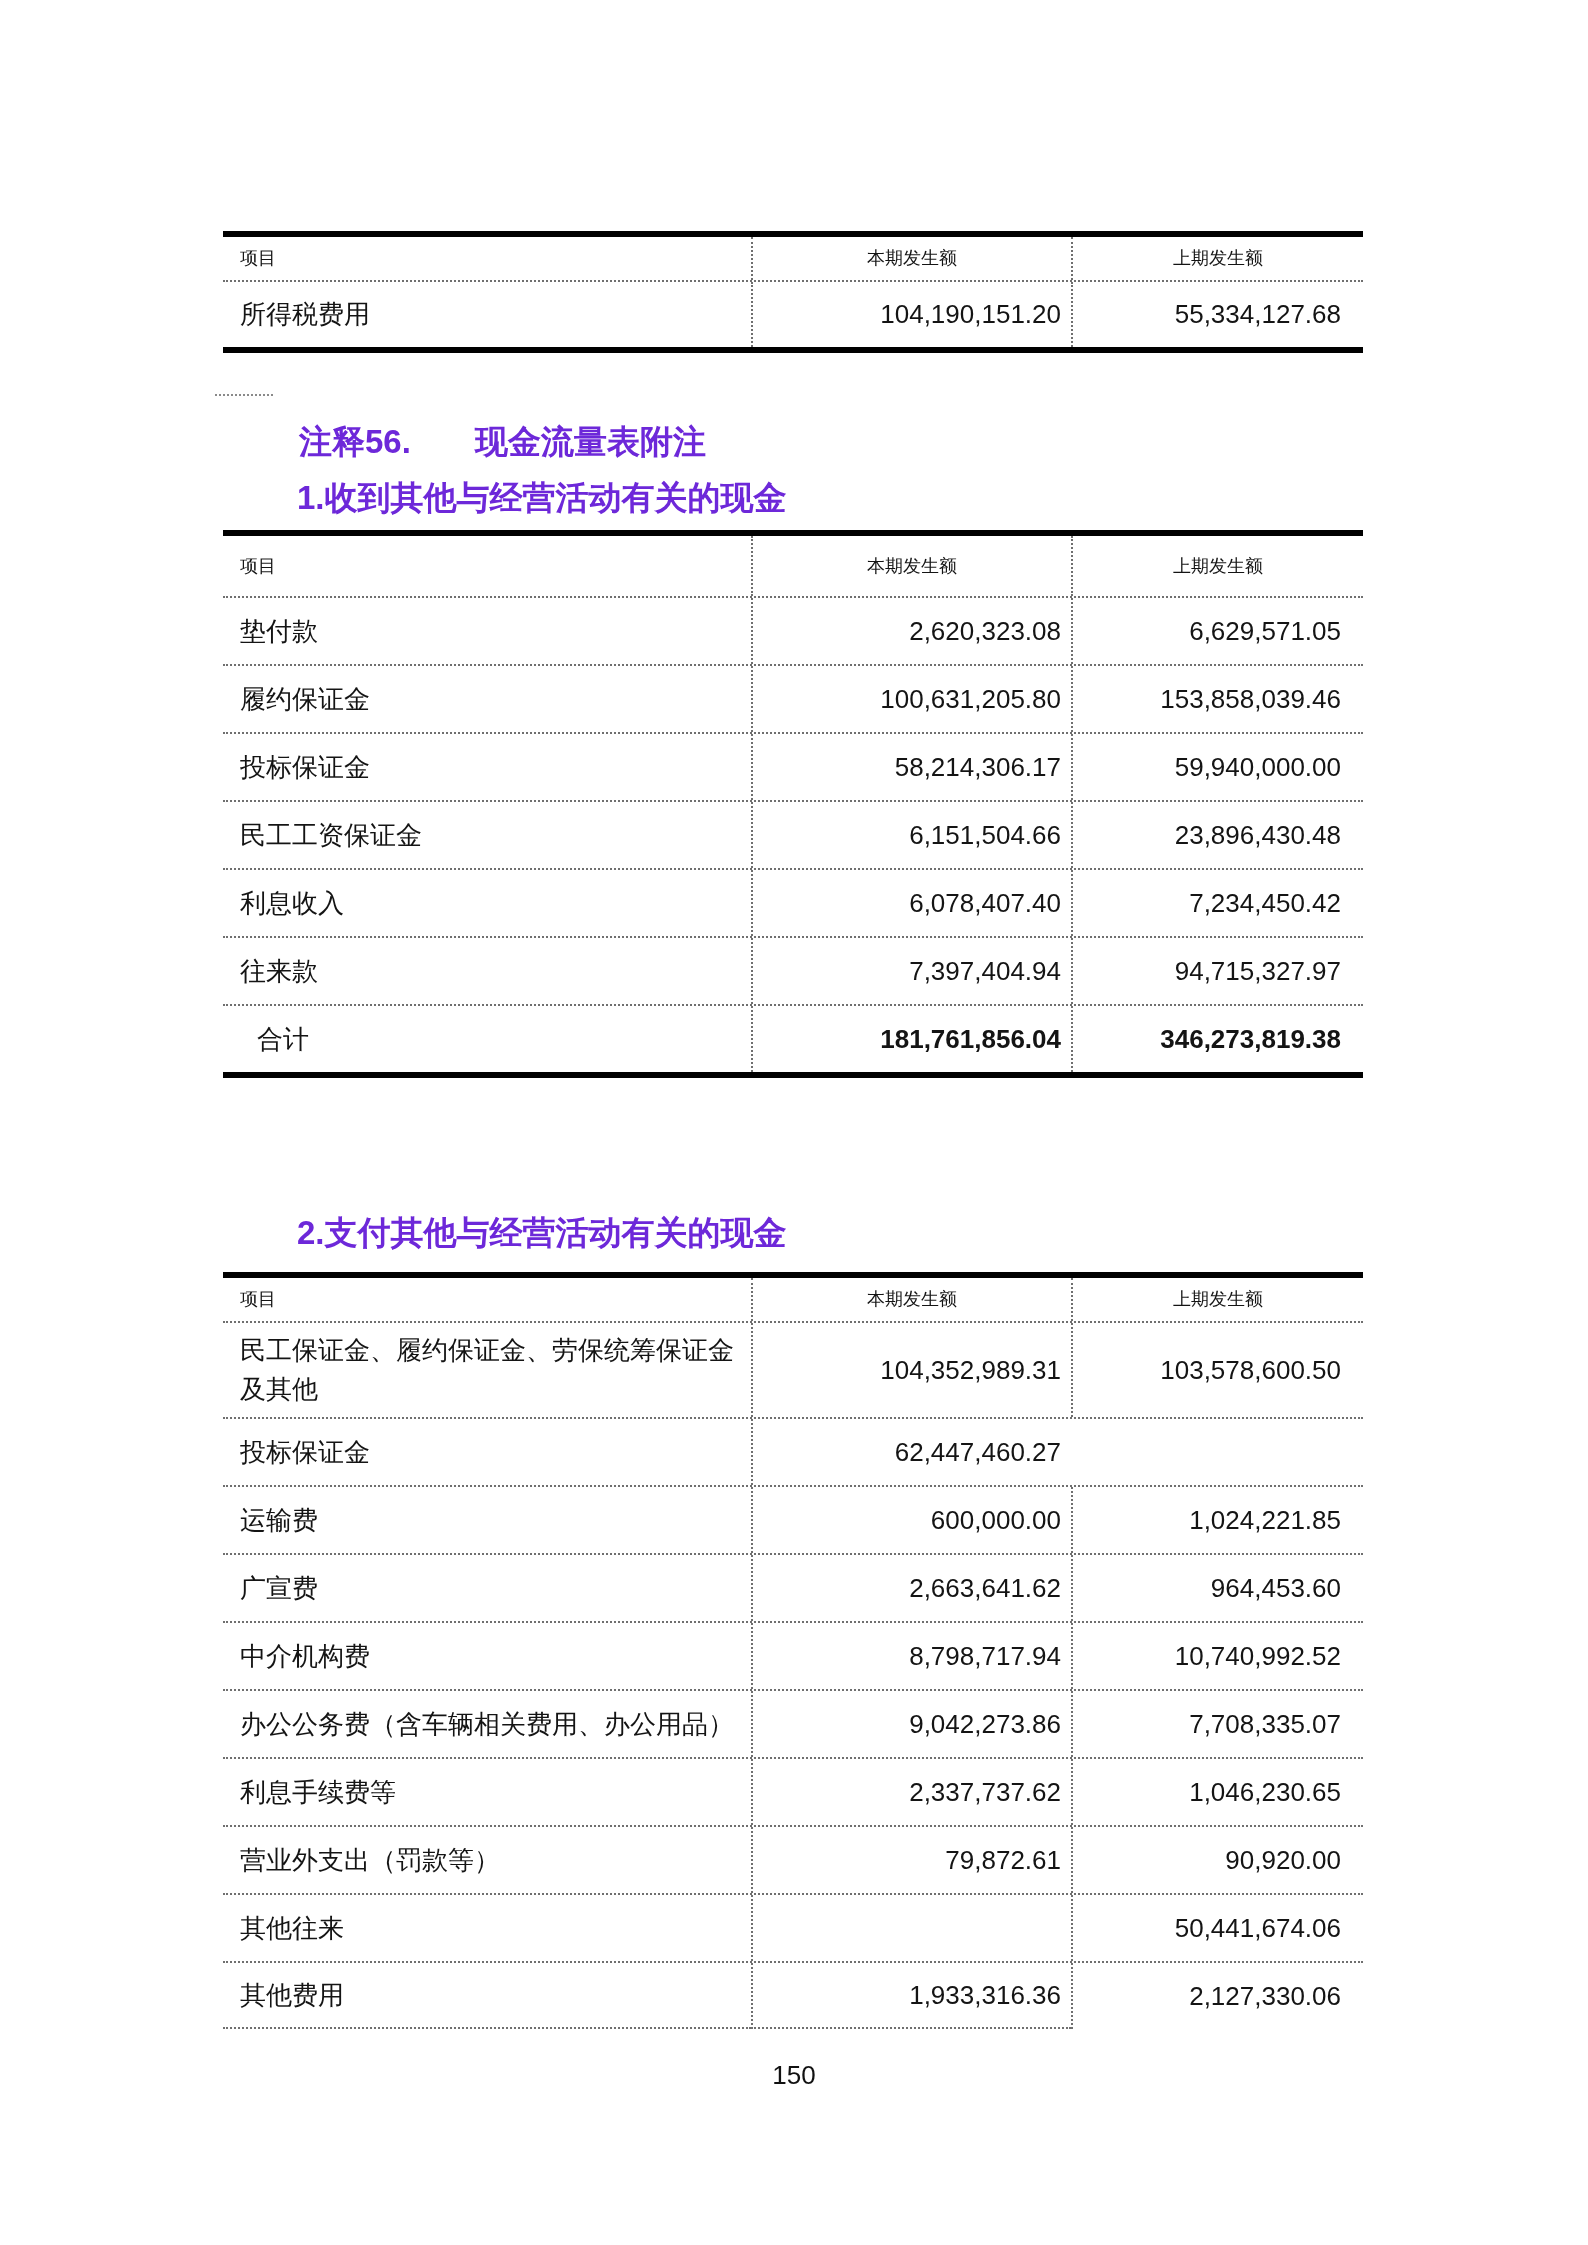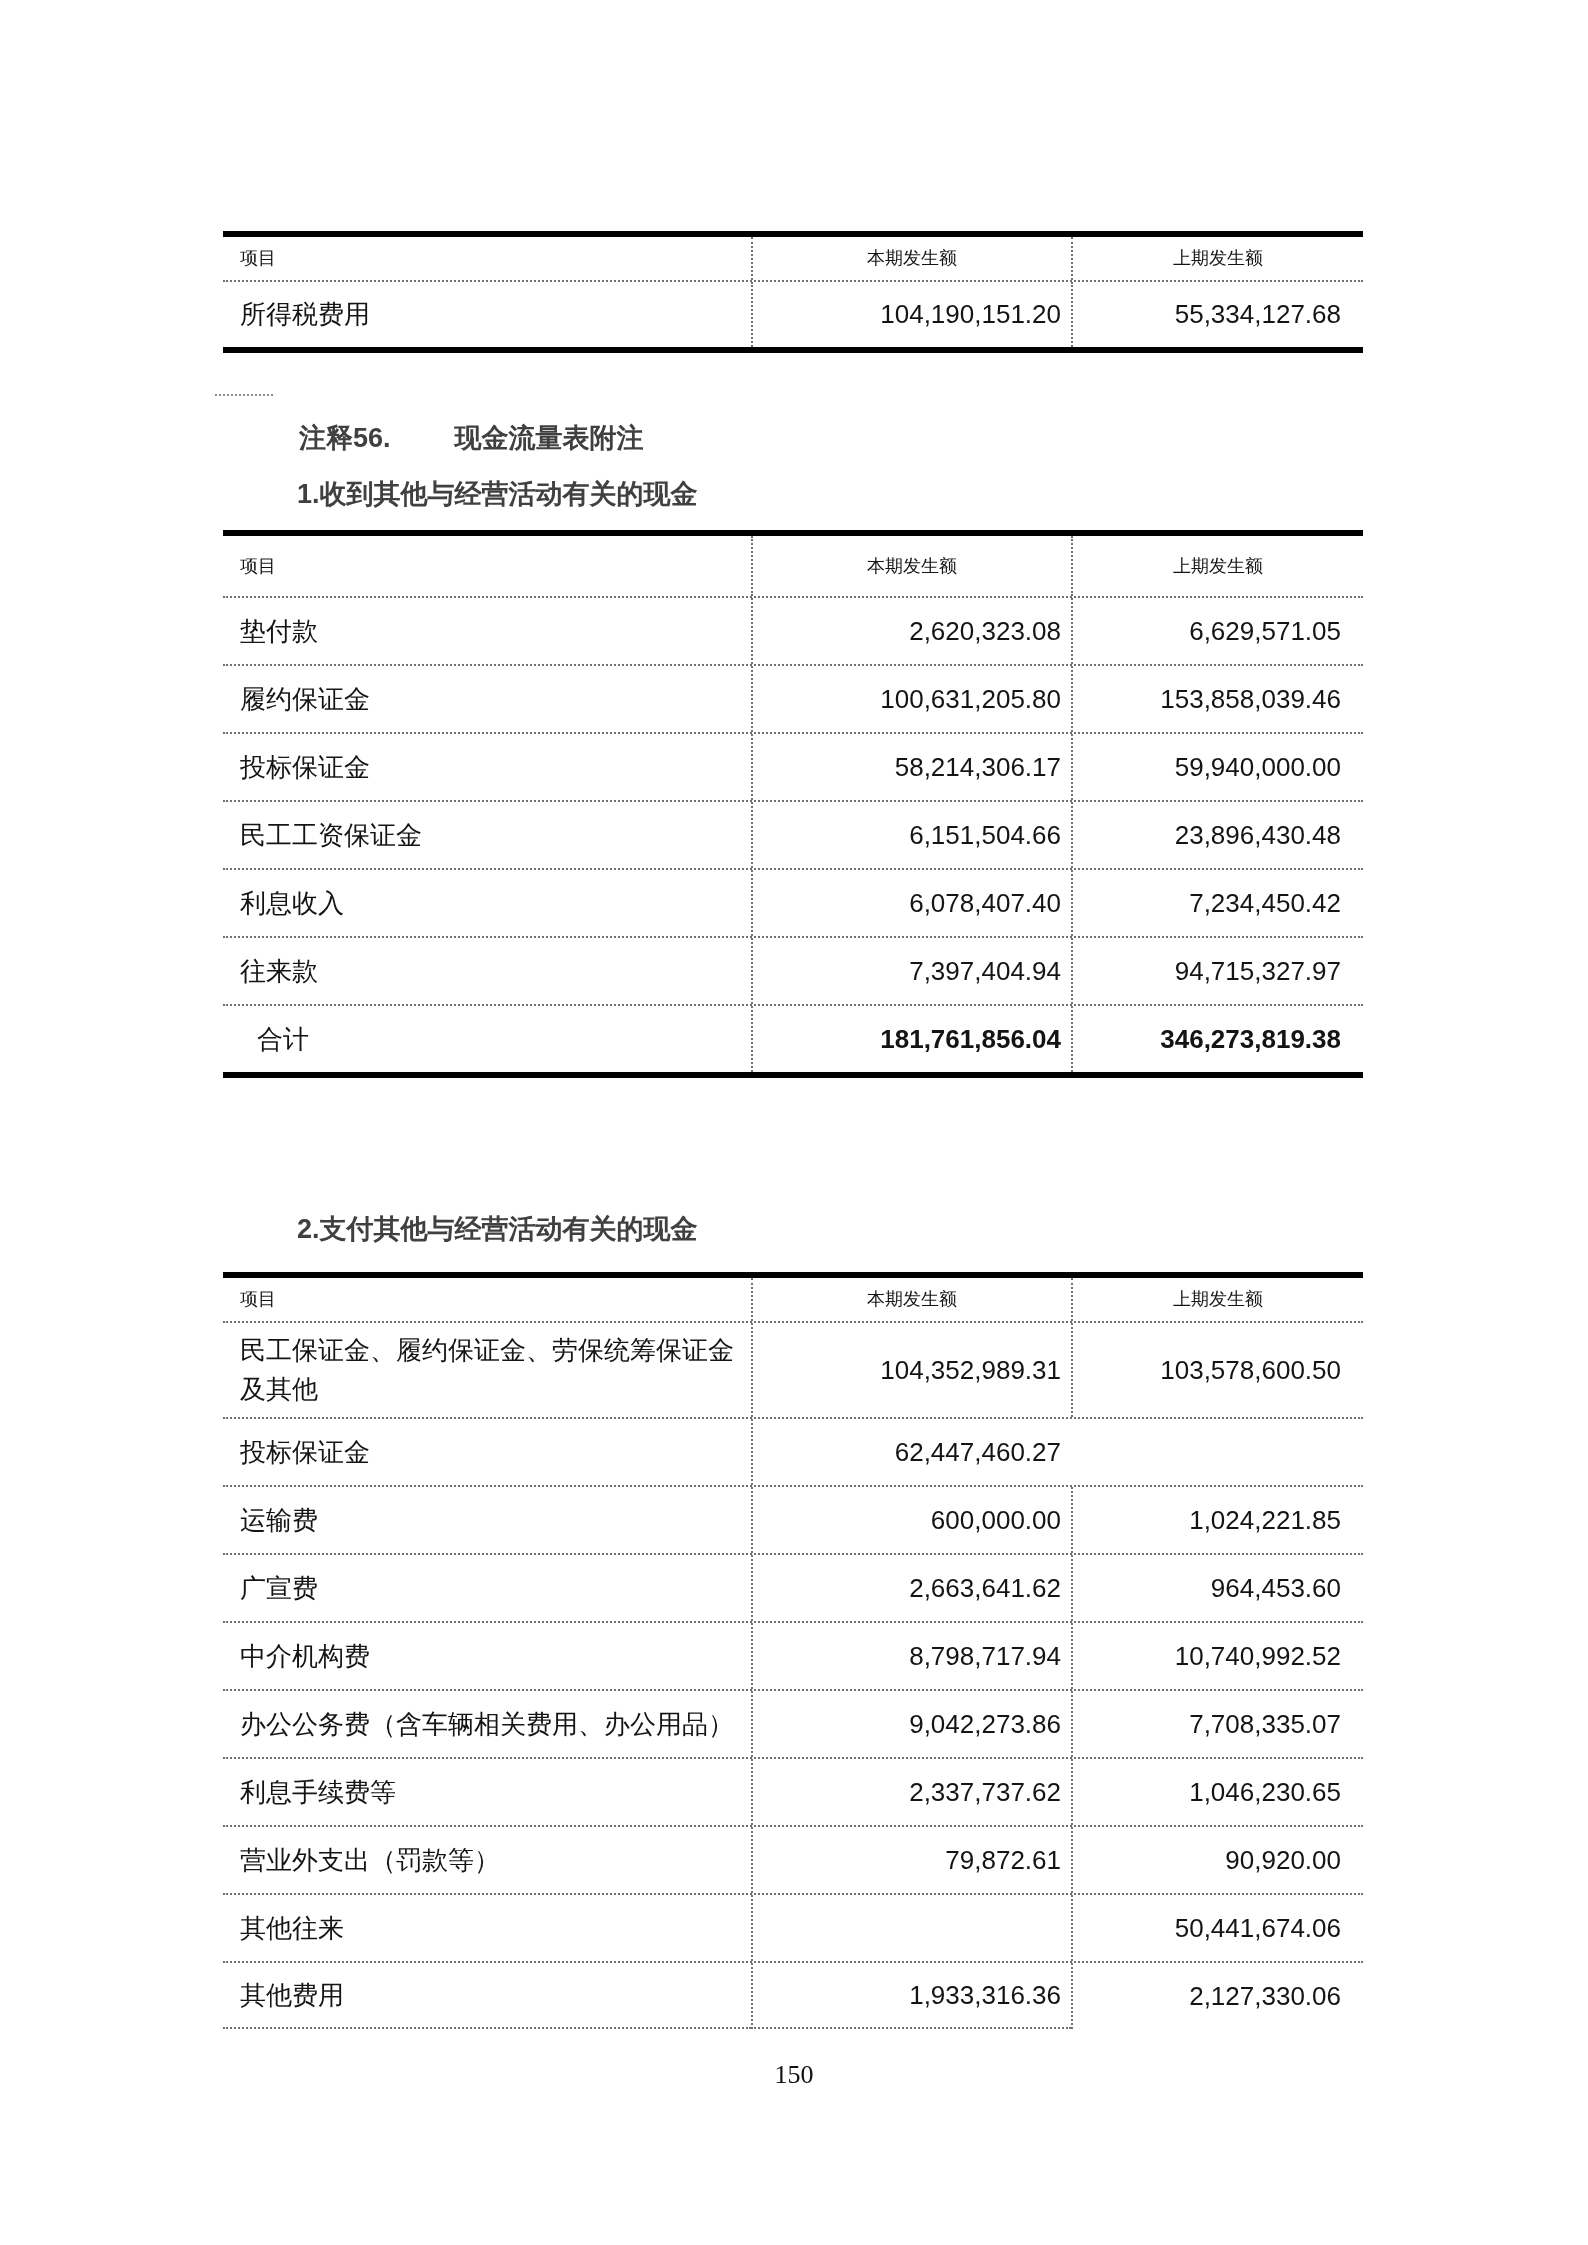--- a/index.html
+++ b/index.html
@@ -35,30 +35,30 @@
   .cell.c3.num{padding-right:22px;}
 
   .trow.total .cell.num{font-weight:bold;}
   .trow.total .cell.label{padding-left:34px;}
 
   
   .t3 .tbody .trow:last-child .cell.label,
   .t3 .tbody .trow:last-child .cell.c2{border-bottom:2px dotted #6f6f6f;}
 
   
-  .heading{position:absolute;font-weight:bold;font-size:27px;color:#404040;white-space:nowrap;}
+  .heading{position:absolute;font-weight:bold;font-size:33px;color:#6d28d9;white-space:nowrap;}
   .h-note{top:420px;left:299px;}
   .h-note .h-title{margin-left:64px;}
   .h-sub1{top:476px;left:297px;}
   .h-sub2{top:1211px;left:297px;}
   .h-sub1 .h-title,.h-sub2 .h-title{}
 
   
   .dash-artifact{position:absolute;top:394px;left:215px;width:58px;border-top:2px dotted #8a8a8a;height:0;}
-  .page-number{position:absolute;top:2060px;left:0;width:1588px;text-align:center;font-size:26px;color:#111;font-family:Liberation Serif, serif;}
+  .page-number{position:absolute;top:2060px;left:0;width:1588px;text-align:center;font-size:26px;color:#111;}
 </style>
 </head>
 <body>
 
 <div class="page">
 
   <section class="fin-table t1 closed">
     <div class="trow thead">
       <div class="cell label">项目</div>
       <div class="cell c2">本期发生额</div>

